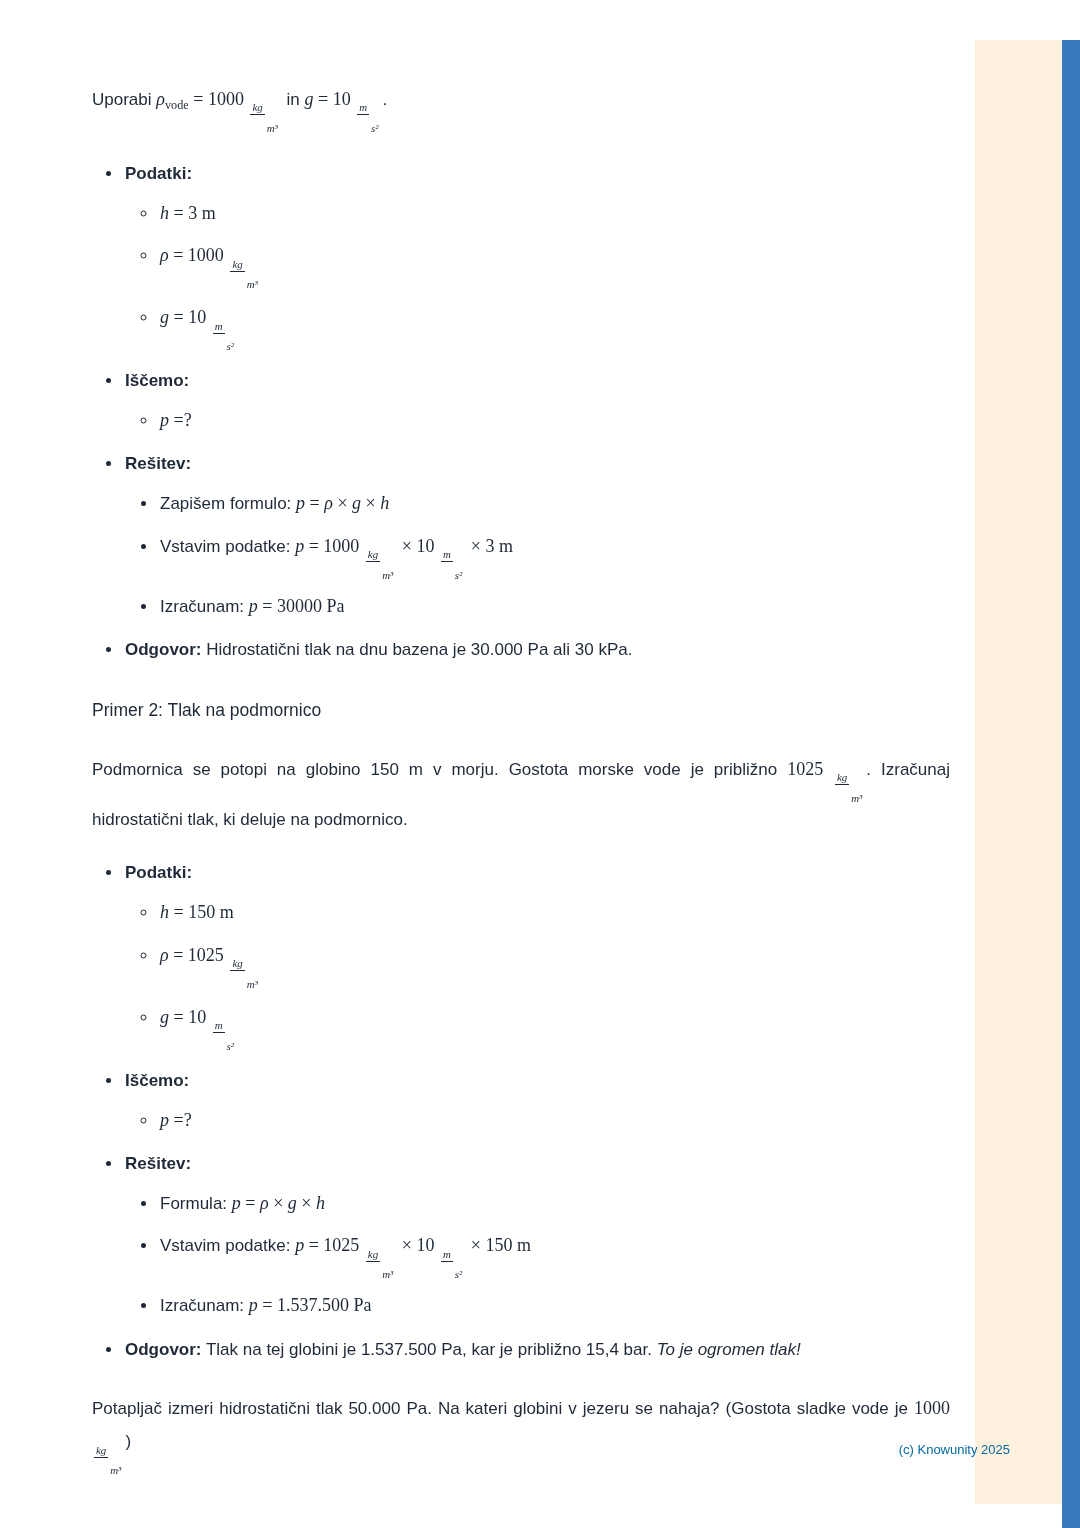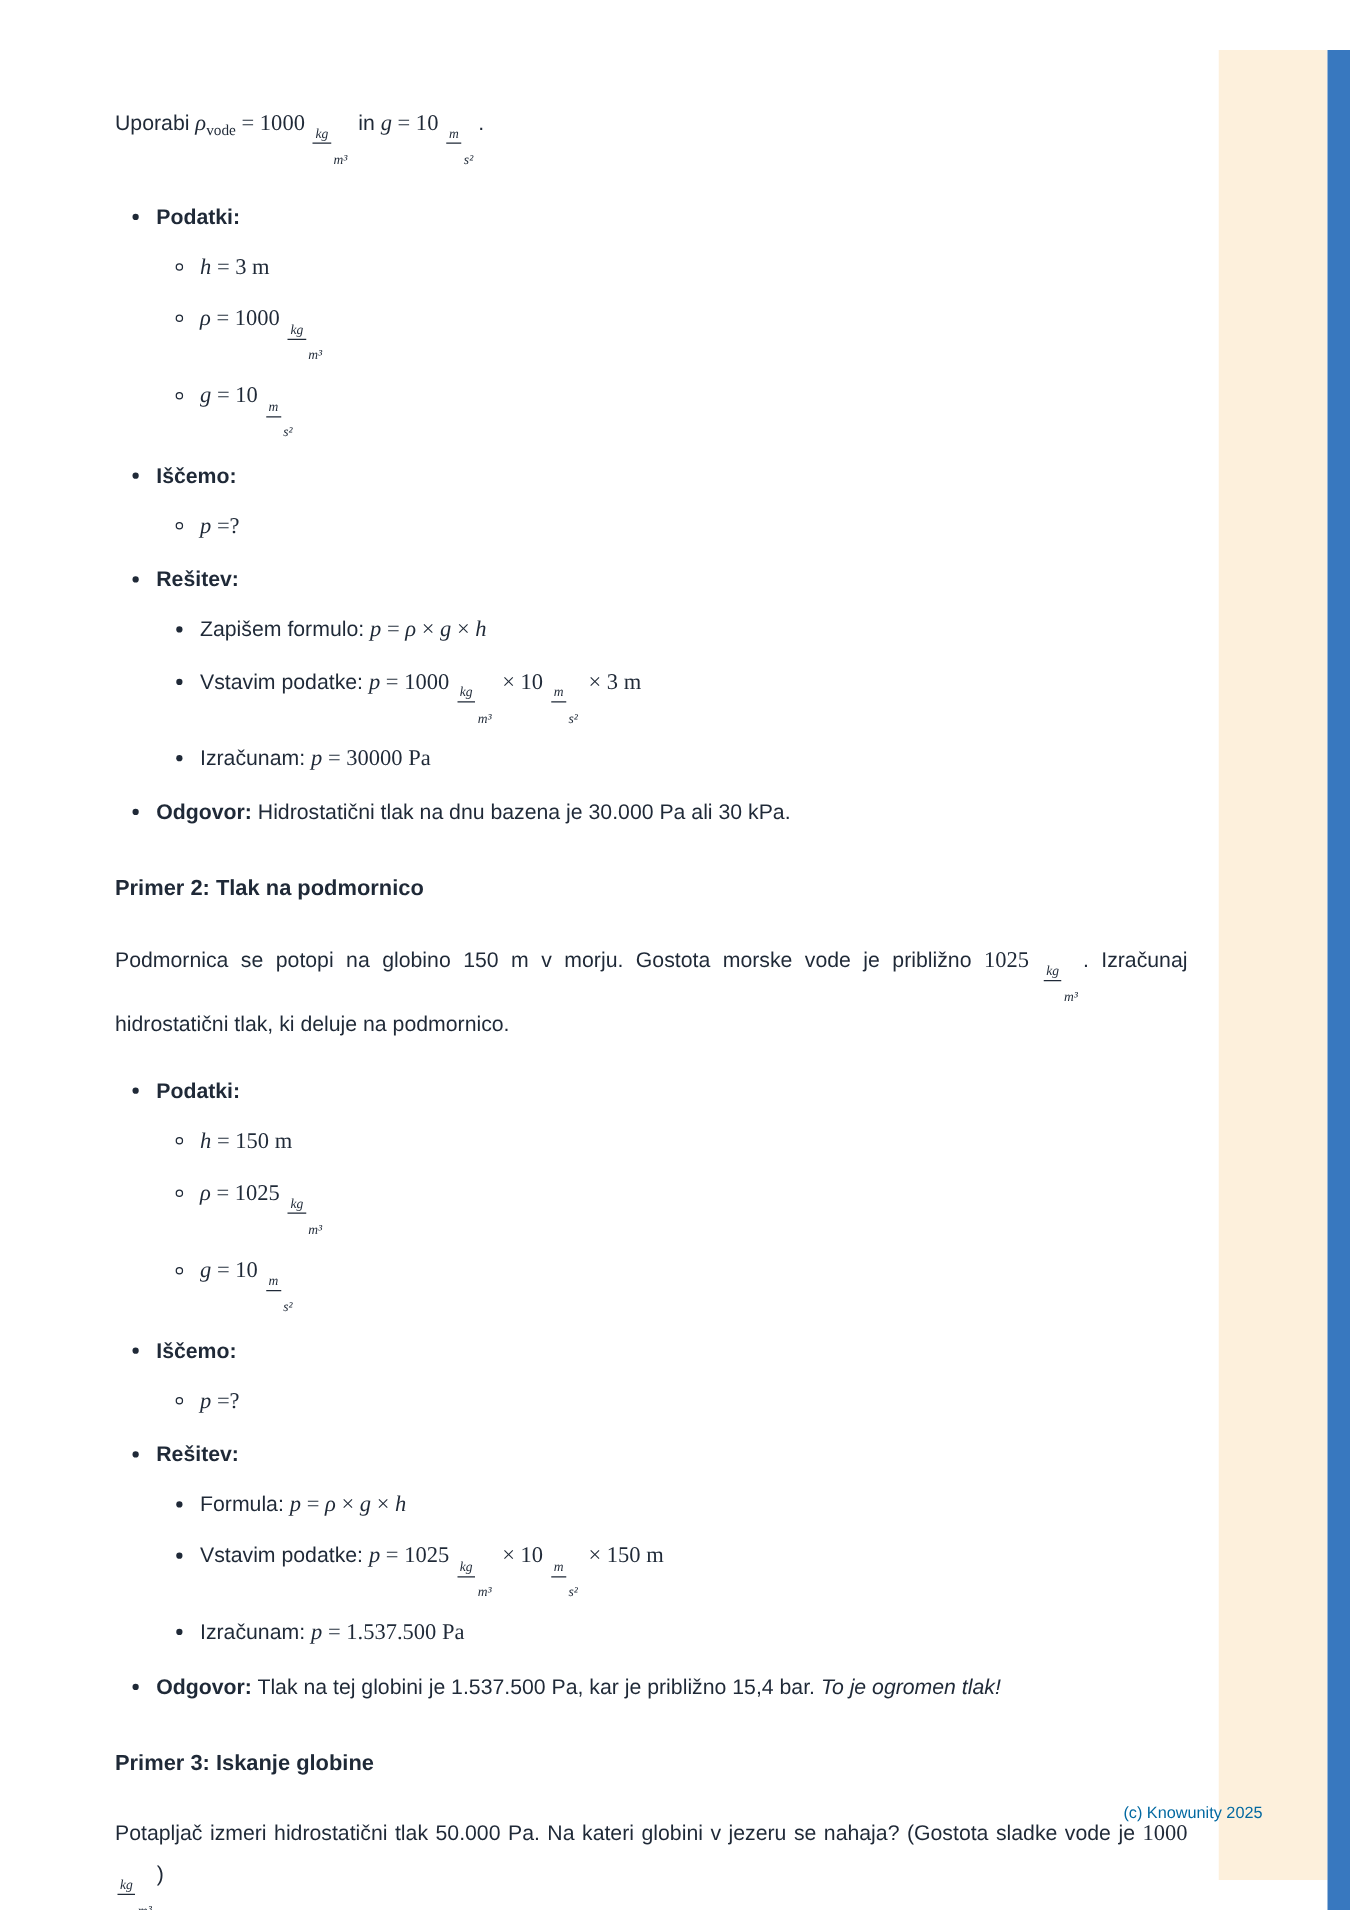--- a/index.html
+++ b/index.html
@@ -24,21 +24,21 @@
     background: #3878bf;
   }
   .content {
     position: relative;
     padding: 52px 130px 0 92px;
   }
   p.para { margin: 0 0 24px 0; }
   p.just { text-align: justify; }
   h3.heading {
     font-size: 17.5px;
-    font-weight: 700;
+    font-weight: 400;
     margin: 30px 0 26px 0;
   }
   ul.l1 { list-style: disc; padding-left: 31px; margin: 24px 0 28px 0; }
   ul.l1 > li { margin: 13px 0; padding-left: 2px; }
   ul.l2 { padding-left: 33px; margin: 8px 0 0 0; }
   ul.l2.circ { list-style: circle; }
   ul.l2.disc { list-style: disc; }
   ul.l2 > li { margin: 9px 0; padding-left: 2px; }
   .bold { font-weight: 700; }
   .seg-b { font-weight: 700; }
@@ -171,21 +171,20 @@
             </span><span class="seg-mn"> × 10 </span><span class="frac">
               <span class="fnum">m</span>
               <span class="fden">s²</span>
             </span><span class="seg-mn"> × 150 m</span></li>
         <li><span class="seg-text">Izračunam: </span><span class="seg-m">p</span><span class="seg-mn"> = 1.537.500 Pa</span></li>
       </ul>
     </li>
     <li><span class="seg-b">Odgovor:</span><span class="seg-text"> Tlak na tej globini je 1.537.500 Pa, kar je približno 15,4 bar. </span><span class="seg-i">To je ogromen tlak!</span></li>
   </ul>
 
-  <h3 class="heading">Primer 3: Iskanje globine</h3>
 
   <p class="para just"><span class="seg-text">Potapljač izmeri hidrostatični tlak 50.000 Pa. Na kateri globini v jezeru se nahaja? (Gostota sladke vode je </span><span class="seg-mn">1000 </span><span class="frac">
         <span class="fnum">kg</span>
         <span class="fden">m³</span>
       </span><span class="seg-text">)</span></p>
 
 </main>
 
 <div class="footer">(c) Knowunity 2025</div>
 

